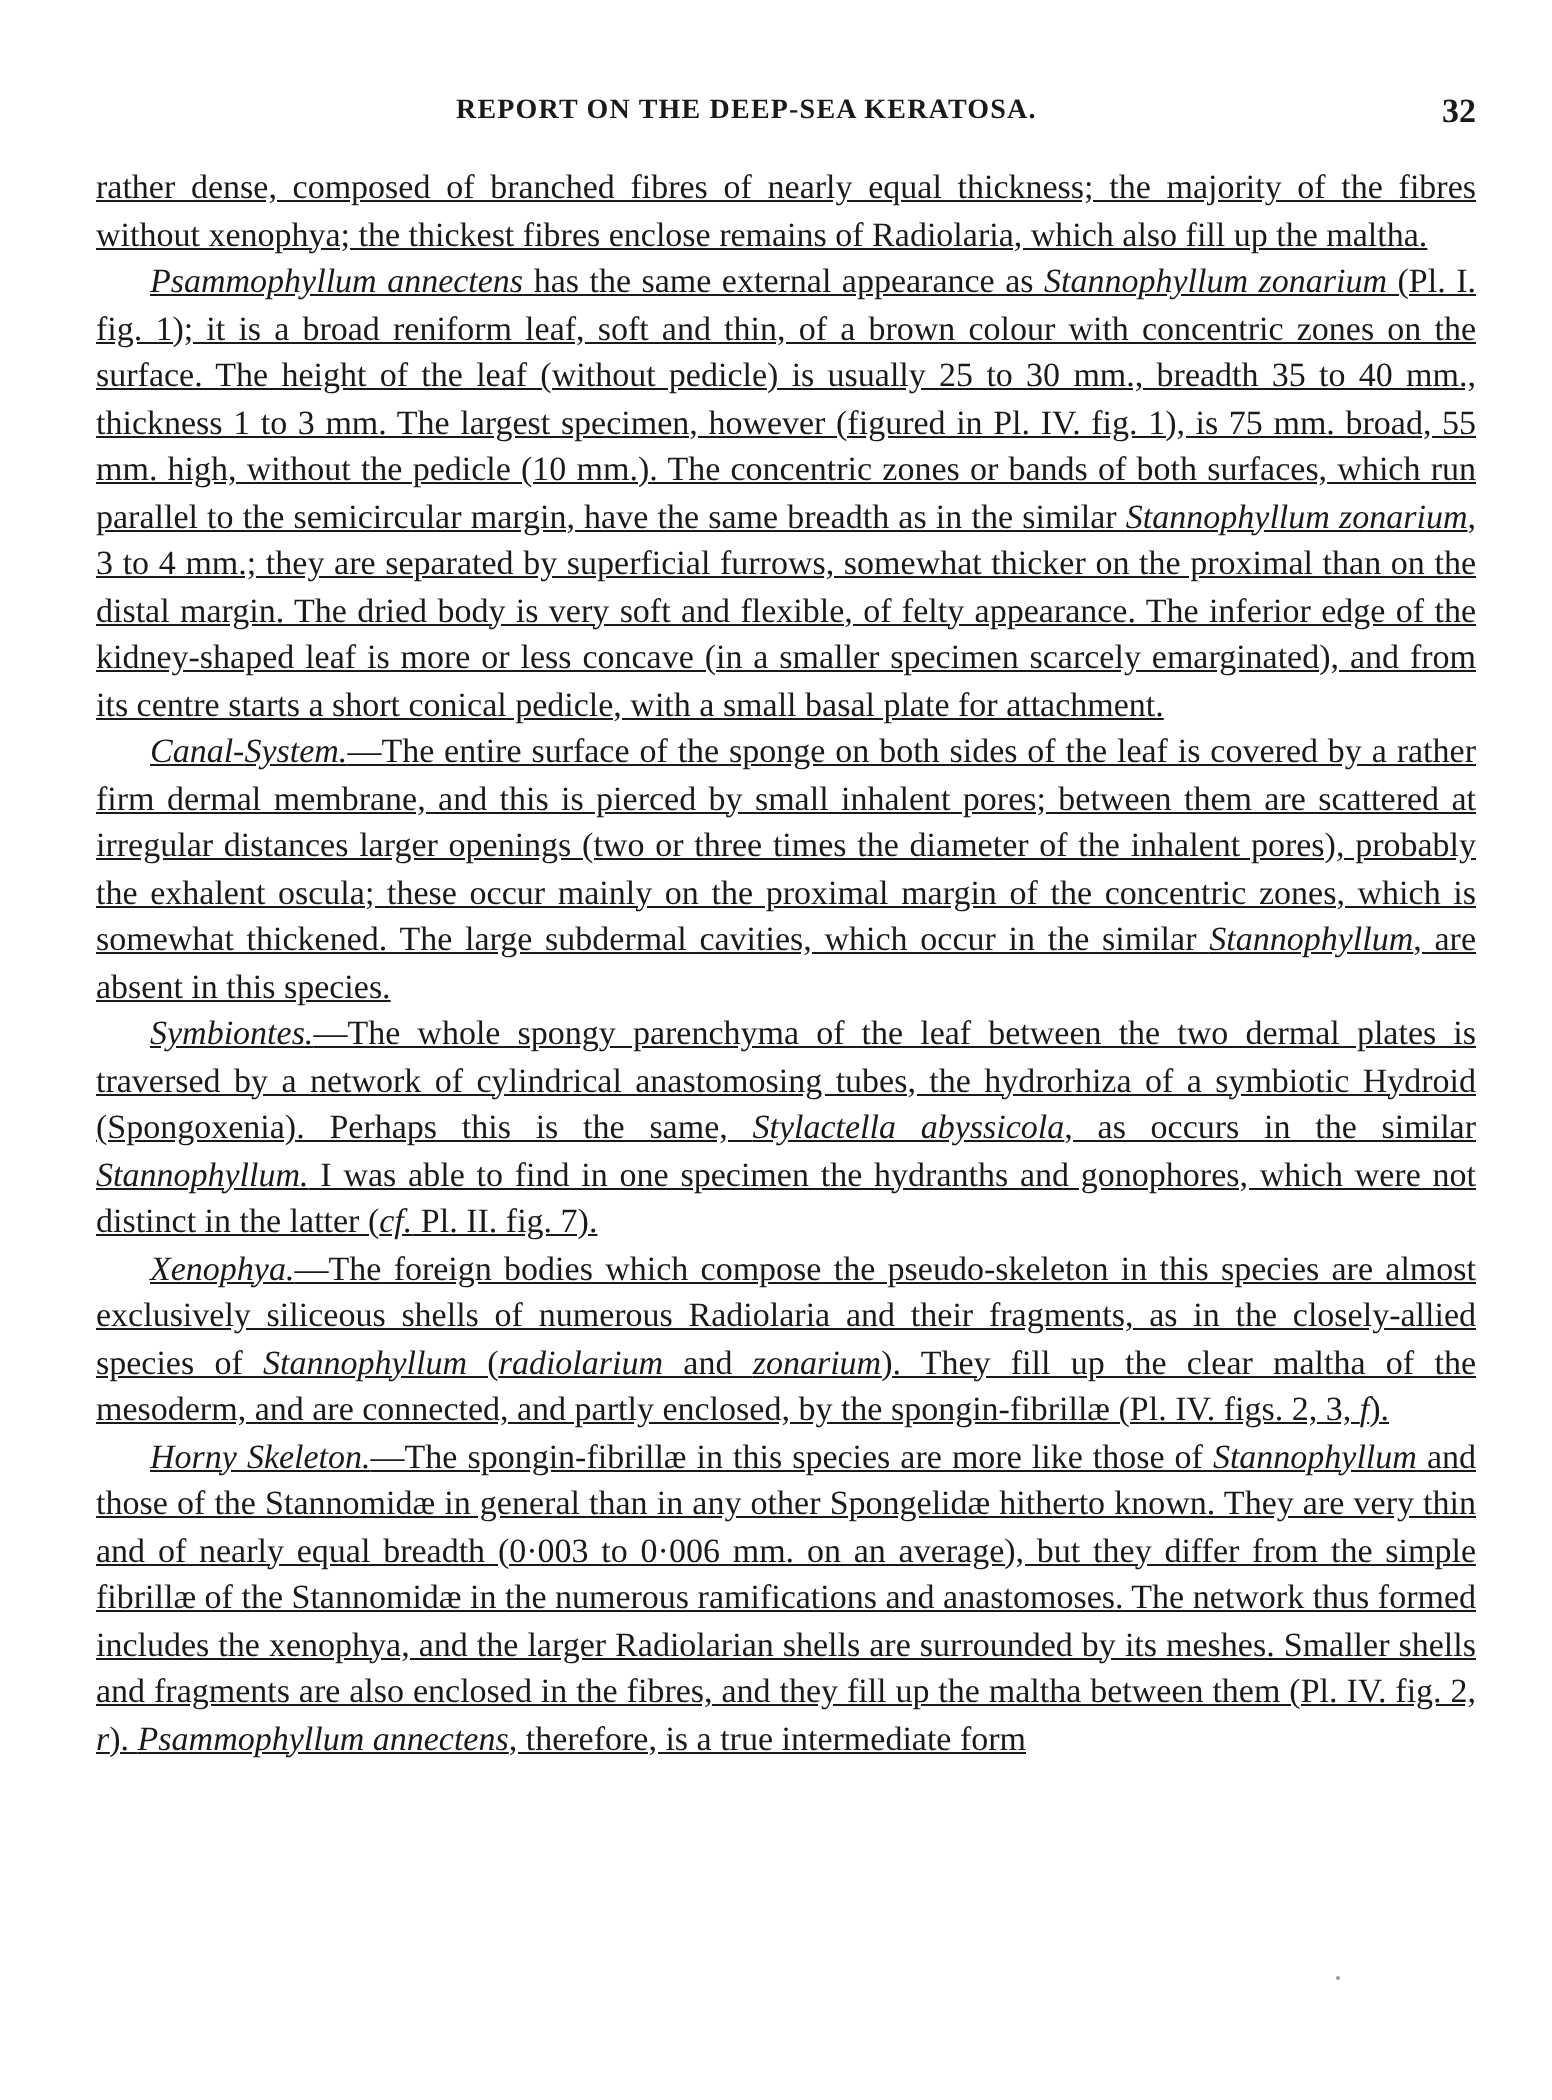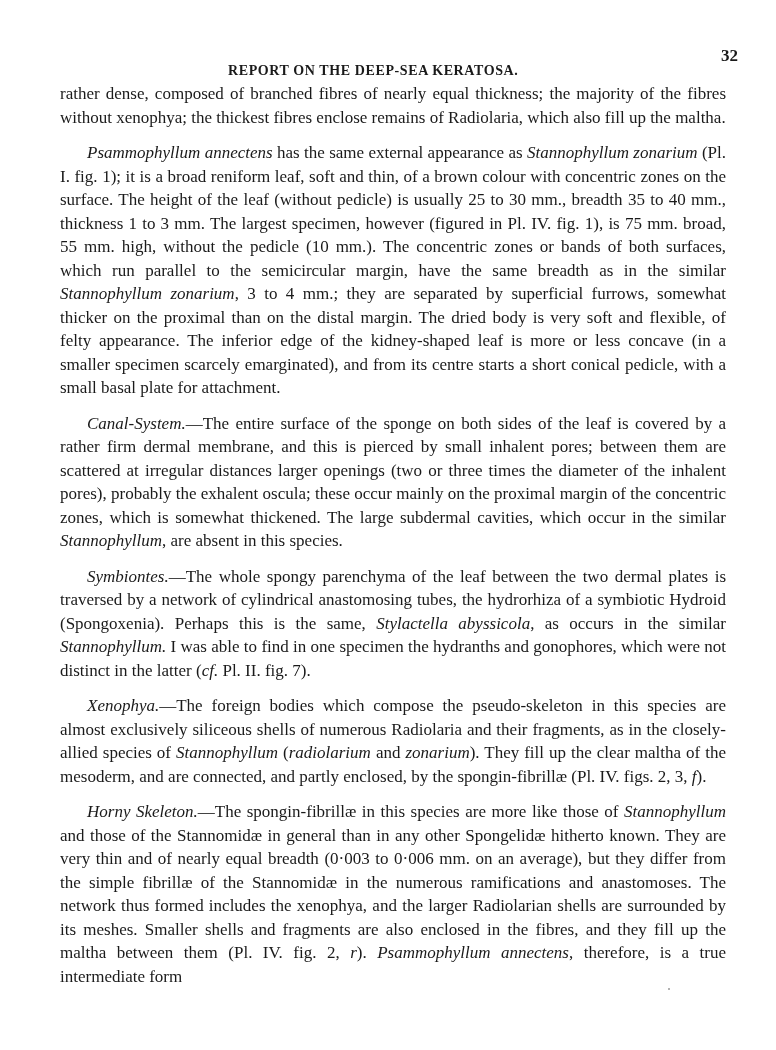--- a/index.html
+++ b/index.html
@@ -6,24 +6,24 @@
     body { width: 776px; height: 1050px; position: relative; overflow: hidden; }
     .page {
       position: absolute; left: 48px; top: 44px; width: 690px;
       font-family: "DejaVu Serif", serif; color: #1a1a1a;
     }
     .header {
       position: relative; height: 26px;
       font-family: "Liberation Serif", serif; font-weight: bold;
       font-size: 14px; letter-spacing: 0.6px;
     }
-    .header .title { position: absolute; left: 180px; top: 19px; }
+    .header .title { position: absolute; left: 180px; top: 4px; }
     .header .pageno { position: absolute; right: 0; top: 2px; font-size: 17px; letter-spacing: 0; }
     .body { margin-top: 12px; font-family: "Liberation Serif", serif; font-size: 17px; line-height: 23.5px; text-align: justify; }
-    .para { margin: 12px; }
+    .para { margin: 0; text-decoration: underline; }
     .para.indent { text-indent: 27px; }
     i { font-style: italic; }
     .dot { position: absolute; left: 668px; top: 988px; width: 2px; height: 2px; background: #999; border-radius: 1px; }
   </style>
 </head>
 <body>
 
 <div class="page">
   <div class="header">
     <span class="title">REPORT ON THE DEEP-SEA KERATOSA.</span>

